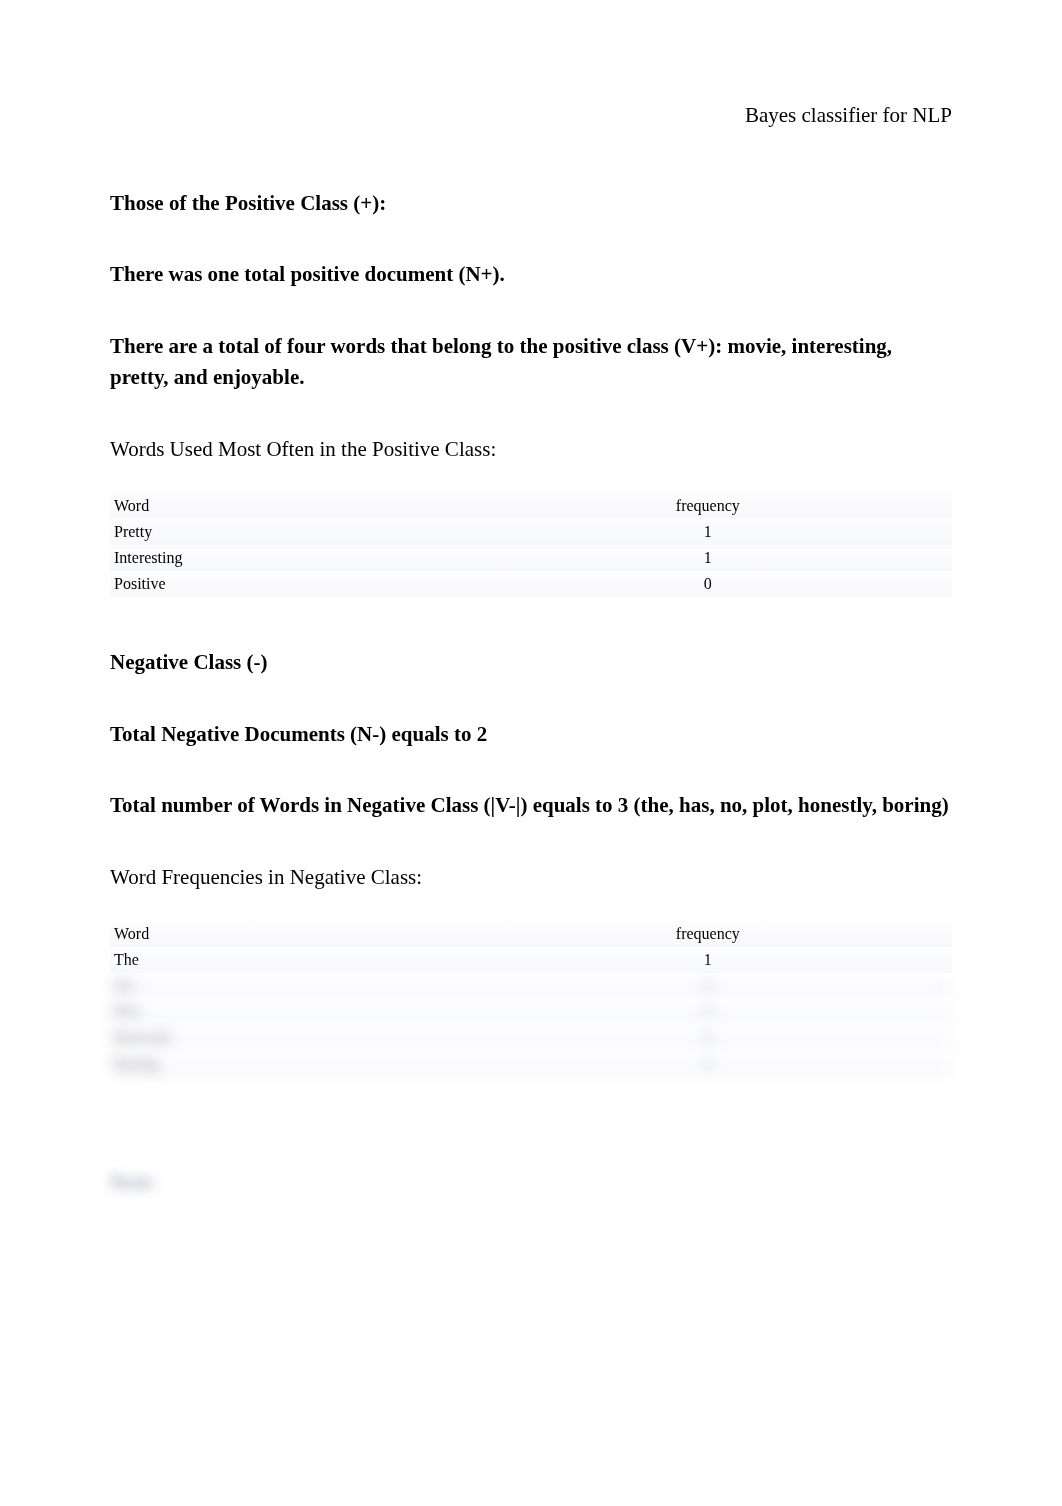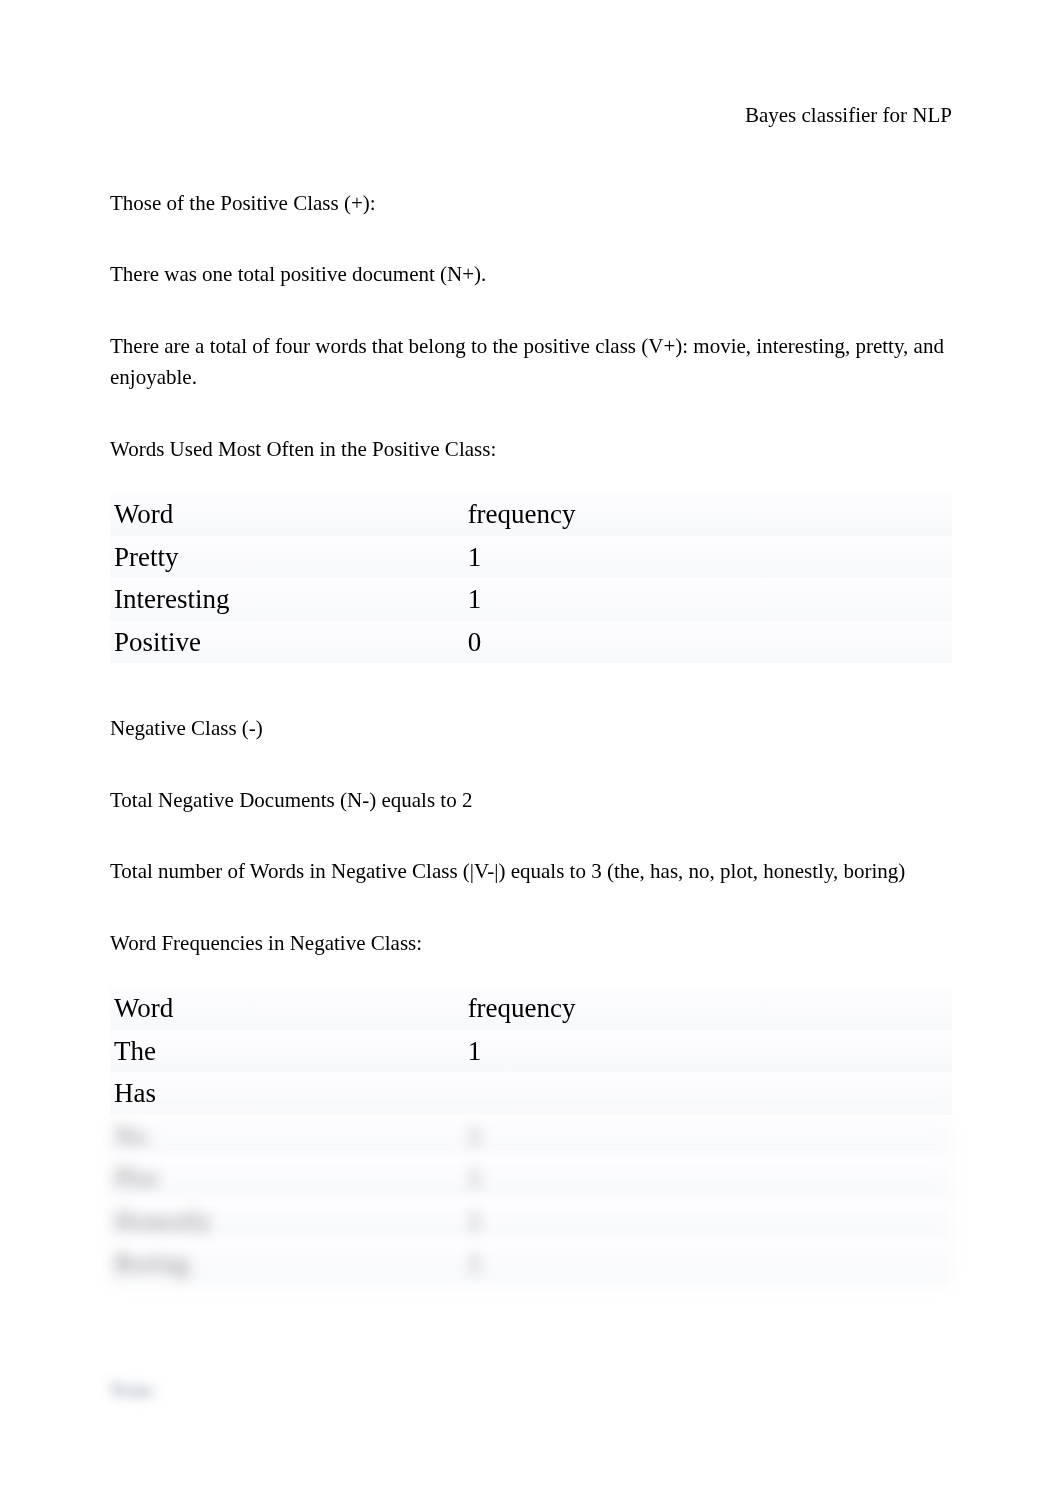--- a/index.html
+++ b/index.html
@@ -17,40 +17,42 @@
     padding: 100px 110px 60px 110px;
     line-height: 1.5;
     position: relative;
   }
   .title {
     text-align: right;
     margin-bottom: 56px;
   }
   .para {
     margin-bottom: 40px;
+    font-weight: bold;
   }
   .para-tight {
     margin-bottom: 28px;
   }
   table {
     width: 100%;
     border-collapse: collapse;
     margin-bottom: 50px;
-    font-size: 27px;
+    font-size: 16px;
   }
   table td {
     padding: 1px 4px;
     vertical-align: top;
     background: linear-gradient(to bottom, #fdfdff 0%, #f7f8fa 100%);
   }
   table tr td:first-child {
     width: 42%;
   }
   table tr td:last-child {
     width: 58%;
+    text-align: center;
   }
   .blurred {
     filter: blur(7px);
     color: #888;
     user-select: none;
   }
   .blurred-word {
     filter: blur(6px);
     color: #7e8aa0;
     display: inline-block;
@@ -107,24 +109,20 @@
 <table>
   <tbody>
       <tr>
     <td>Word</td>
     <td>frequency</td>
   </tr>
   <tr>
     <td>The</td>
     <td>1</td>
   </tr>
-  <tr>
-    <td>Has</td>
-    <td></td>
-  </tr>
   <tr class="blurred">
     <td>No</td>
     <td>1</td>
   </tr>
   <tr class="blurred">
     <td>Plot</td>
     <td>1</td>
   </tr>
   <tr class="blurred">
     <td>Honestly</td>

